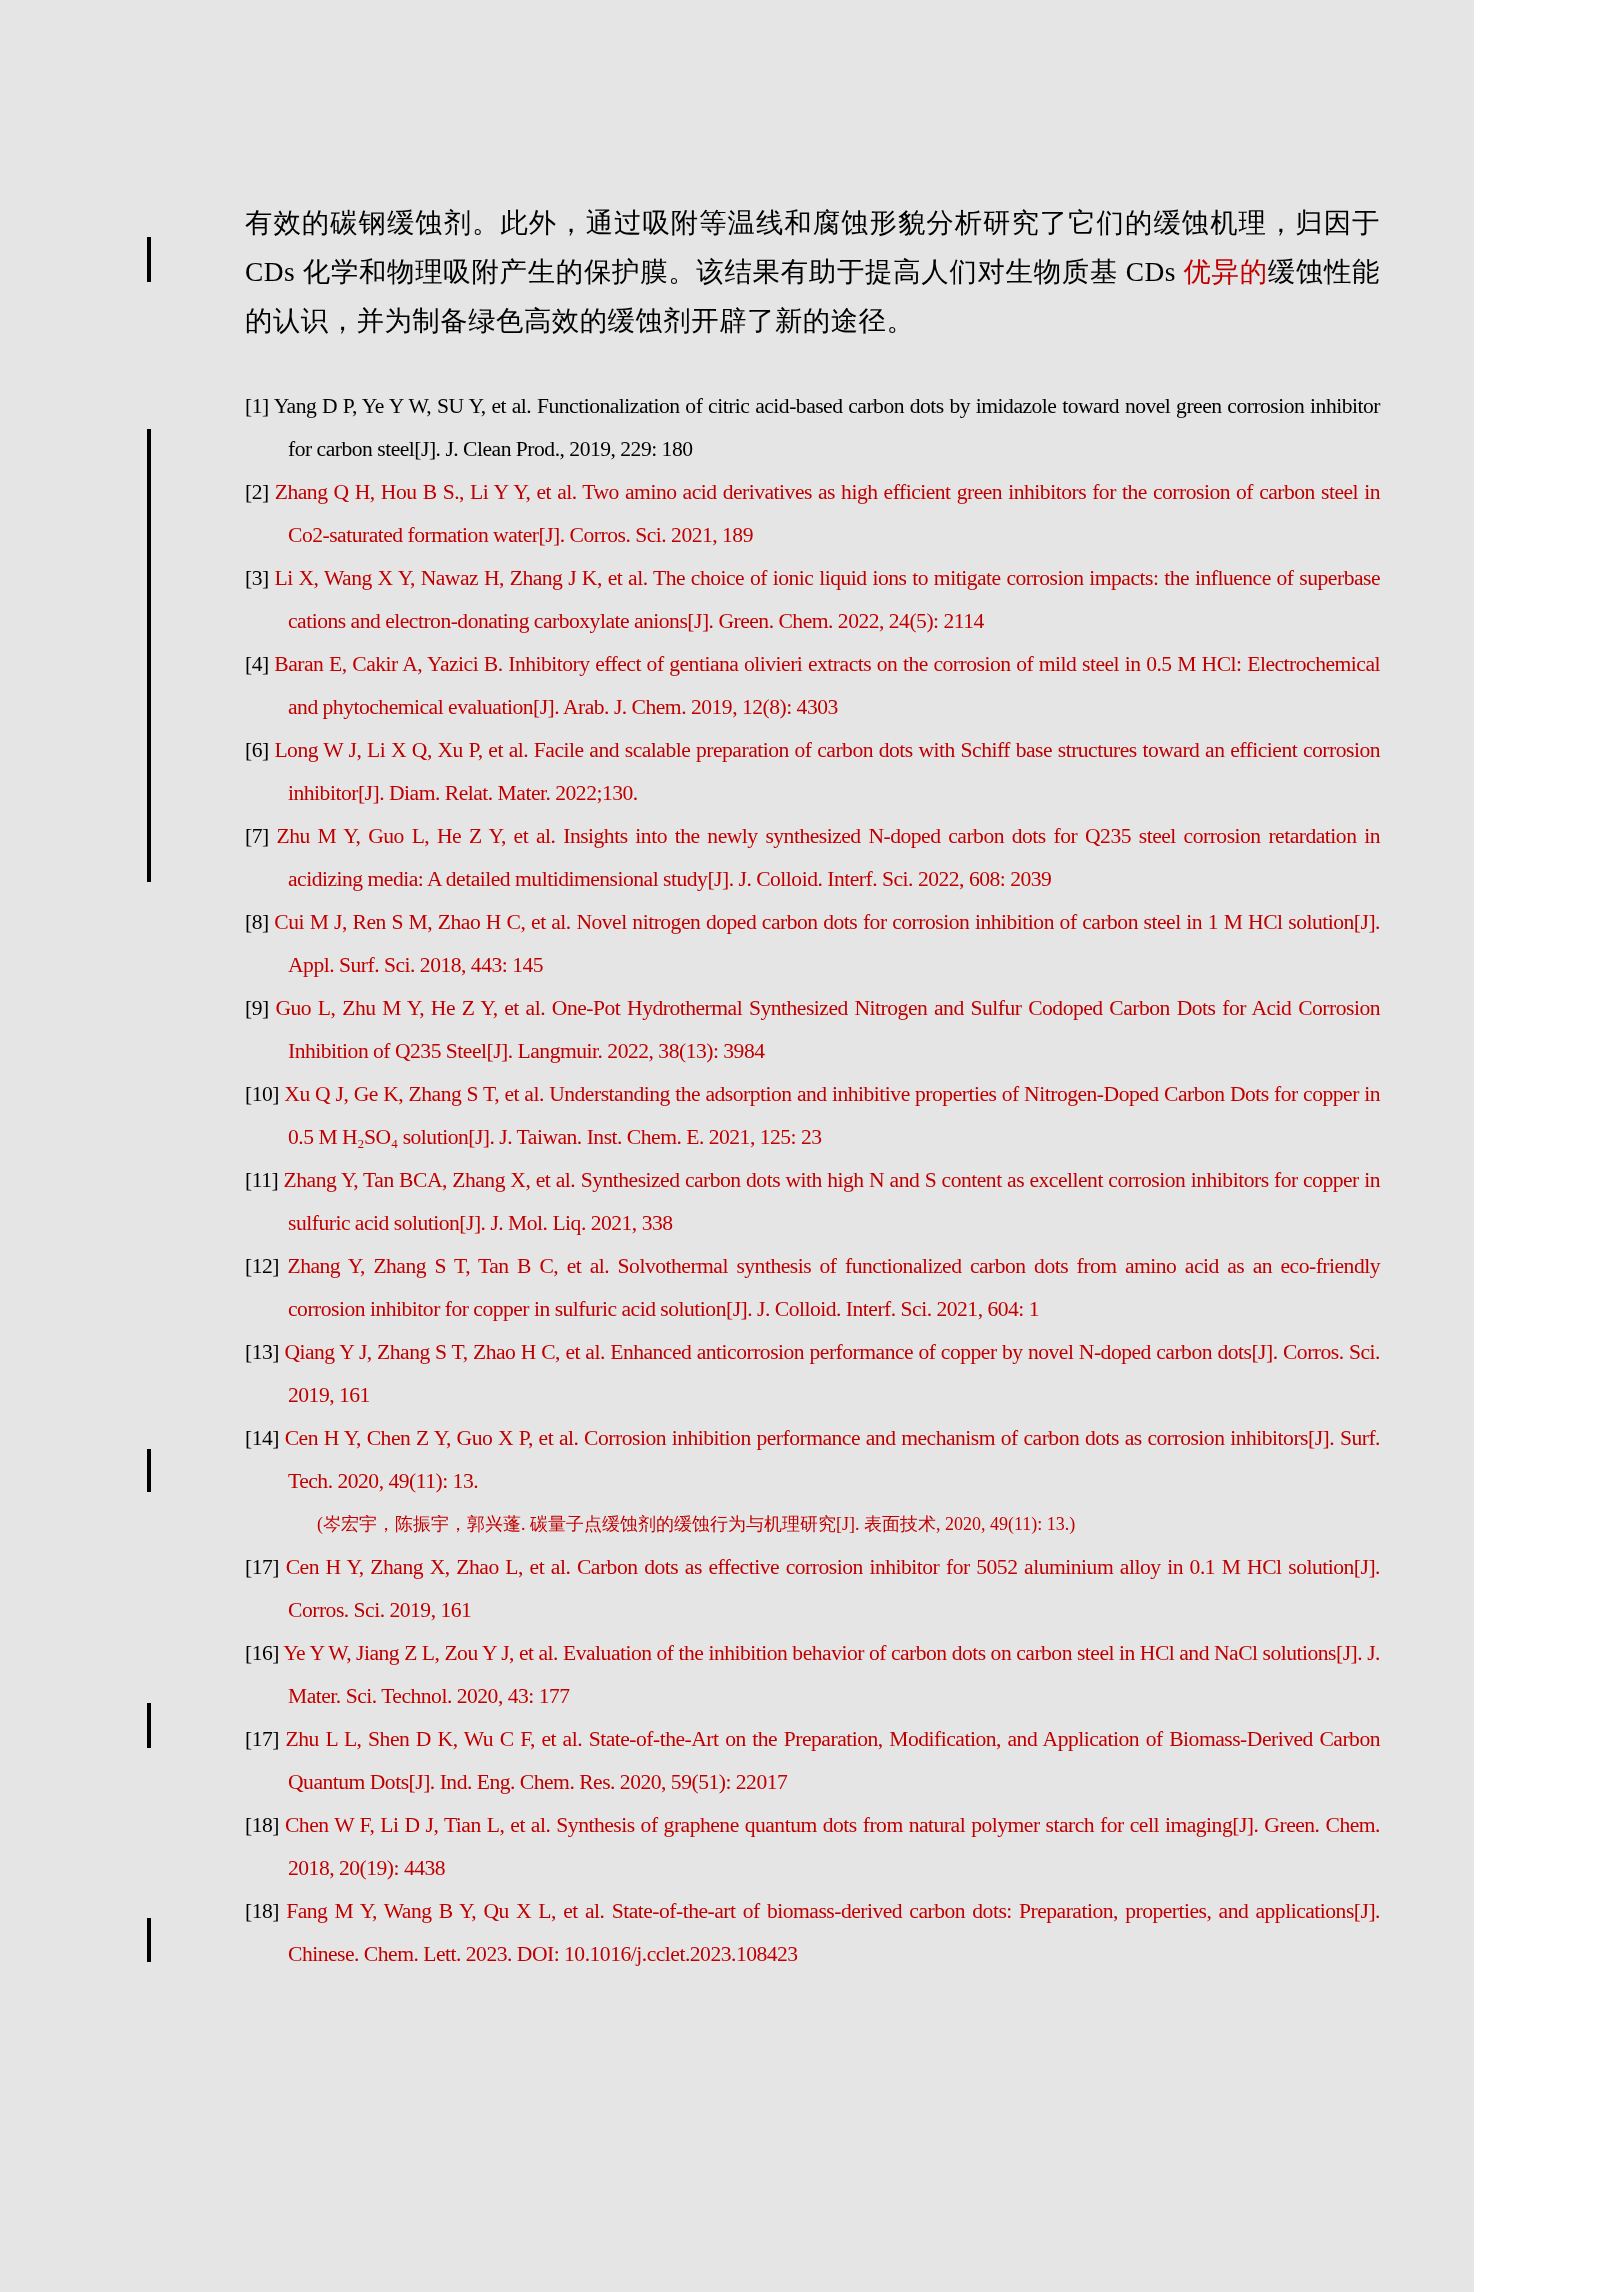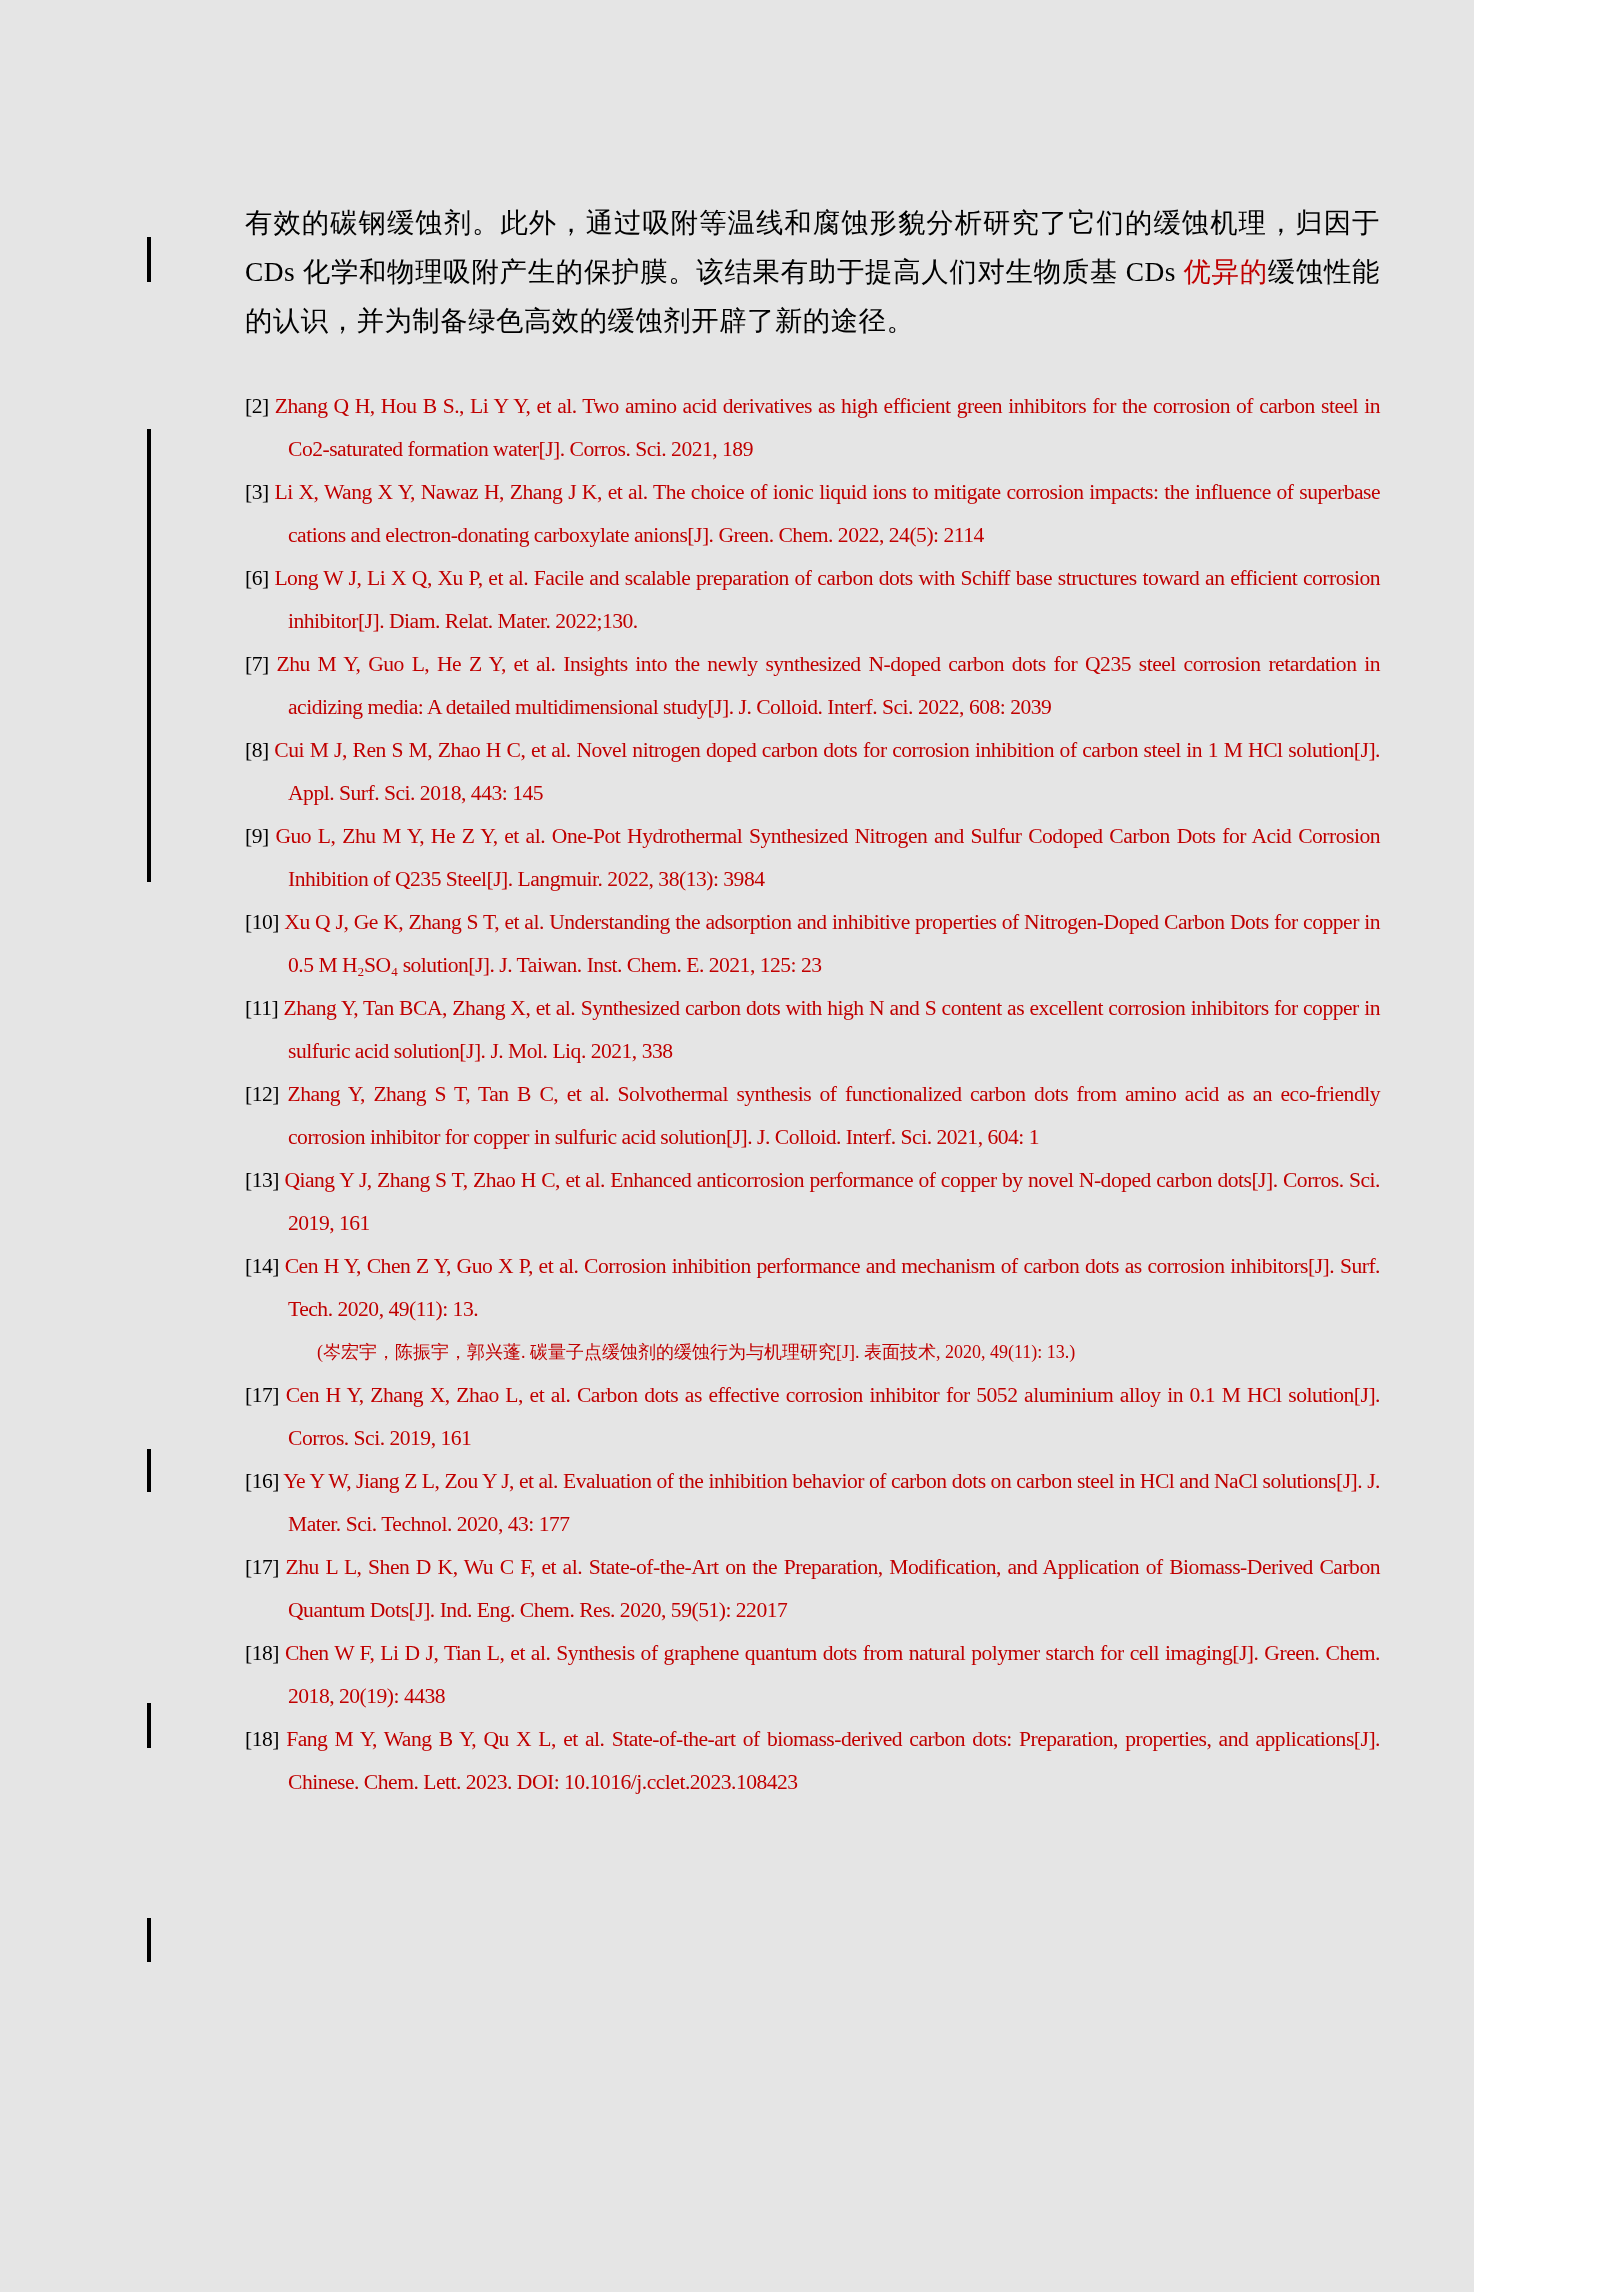--- a/index.html
+++ b/index.html
@@ -69,22 +69,24 @@
   <div>
       <div class="change-bar" style="top: 237px; height: 45px;"></div>
       <div class="change-bar" style="top: 429px; height: 453px;"></div>
       <div class="change-bar" style="top: 1449px; height: 43px;"></div>
       <div class="change-bar" style="top: 1703px; height: 45px;"></div>
       <div class="change-bar" style="top: 1918px; height: 44px;"></div>
     </div>
   <div class="content">
     <div class="abstract"><span class="seg-black">有效的碳钢缓蚀剂。此外，通过吸附等温线和腐蚀形貌分析研究了它们的缓蚀机理，归因于 CDs 化学和物理吸附产生的保护膜。该结果有助于提高人们对生物质基 CDs </span><span class="seg-red">优异的</span><span class="seg-black">缓蚀性能的认识，并为制备绿色高效的缓蚀剂开辟了新的途径。</span></div>
     <div class="ref-list">
+        <div class="ref-item is-black"><span class="ref-num">[1]</span> <span class="ref-text">Yang D P, Ye Y W, SU Y, et al. Functionalization of citric acid-based carbon dots by imidazole toward novel green corrosion inhibitor for carbon steel[J]. J. Clean Prod., 2019, 229: 180</span></div>
         <div class="ref-item is-red"><span class="ref-num">[2]</span> <span class="ref-text">Zhang Q H, Hou B S., Li Y Y, et al. Two amino acid derivatives as high efficient green inhibitors for the corrosion of carbon steel in Co2-saturated formation water[J]. Corros. Sci. 2021, 189</span></div>
         <div class="ref-item is-red"><span class="ref-num">[3]</span> <span class="ref-text">Li X, Wang X Y, Nawaz H, Zhang J K, et al. The choice of ionic liquid ions to mitigate corrosion impacts: the influence of superbase cations and electron-donating carboxylate anions[J]. Green. Chem. 2022, 24(5): 2114</span></div>
+        <div class="ref-item is-red"><span class="ref-num">[4]</span> <span class="ref-text">Baran E, Cakir A, Yazici B. Inhibitory effect of gentiana olivieri extracts on the corrosion of mild steel in 0.5 M HCl: Electrochemical and phytochemical evaluation[J]. Arab. J. Chem. 2019, 12(8): 4303</span></div>
         <div class="ref-item is-red"><span class="ref-num">[6]</span> <span class="ref-text">Long W J, Li X Q, Xu P, et al. Facile and scalable preparation of carbon dots with Schiff base structures toward an efficient corrosion inhibitor[J]. Diam. Relat. Mater. 2022;130.</span></div>
         <div class="ref-item is-red"><span class="ref-num">[7]</span> <span class="ref-text">Zhu M Y, Guo L, He Z Y, et al. Insights into the newly synthesized N-doped carbon dots for Q235 steel corrosion retardation in acidizing media: A detailed multidimensional study[J]. J. Colloid. Interf. Sci. 2022, 608: 2039</span></div>
         <div class="ref-item is-red"><span class="ref-num">[8]</span> <span class="ref-text">Cui M J, Ren S M, Zhao H C, et al. Novel nitrogen doped carbon dots for corrosion inhibition of carbon steel in 1 M HCl solution[J]. Appl. Surf. Sci. 2018, 443: 145</span></div>
         <div class="ref-item is-red"><span class="ref-num">[9]</span> <span class="ref-text">Guo L, Zhu M Y, He Z Y, et al. One-Pot Hydrothermal Synthesized Nitrogen and Sulfur Codoped Carbon Dots for Acid Corrosion Inhibition of Q235 Steel[J]. Langmuir. 2022, 38(13): 3984</span></div>
         <div class="ref-item is-red"><span class="ref-num">[10]</span> <span class="ref-text">Xu Q J, Ge K, Zhang S T, et al. Understanding the adsorption and inhibitive properties of Nitrogen-Doped Carbon Dots for copper in 0.5 M H₂SO₄ solution[J]. J. Taiwan. Inst. Chem. E. 2021, 125: 23</span></div>
         <div class="ref-item is-red"><span class="ref-num">[11]</span> <span class="ref-text">Zhang Y, Tan BCA, Zhang X, et al. Synthesized carbon dots with high N and S content as excellent corrosion inhibitors for copper in sulfuric acid solution[J]. J. Mol. Liq. 2021, 338</span></div>
         <div class="ref-item is-red"><span class="ref-num">[12]</span> <span class="ref-text">Zhang Y, Zhang S T, Tan B C, et al. Solvothermal synthesis of functionalized carbon dots from amino acid as an eco-friendly corrosion inhibitor for copper in sulfuric acid solution[J]. J. Colloid. Interf. Sci. 2021, 604: 1</span></div>
         <div class="ref-item is-red"><span class="ref-num">[13]</span> <span class="ref-text">Qiang Y J, Zhang S T, Zhao H C, et al. Enhanced anticorrosion performance of copper by novel N-doped carbon dots[J]. Corros. Sci. 2019, 161</span></div>
         <div class="ref-item is-red"><span class="ref-num">[14]</span> <span class="ref-text">Cen H Y, Chen Z Y, Guo X P, et al. Corrosion inhibition performance and mechanism of carbon dots as corrosion inhibitors[J]. Surf. Tech. 2020, 49(11): 13.</span><div class="ref-zh">(岑宏宇，陈振宇，郭兴蓬. 碳量子点缓蚀剂的缓蚀行为与机理研究[J]. 表面技术, 2020, 49(11): 13.)</div></div>
         <div class="ref-item is-red"><span class="ref-num">[17]</span> <span class="ref-text">Cen H Y, Zhang X, Zhao L, et al. Carbon dots as effective corrosion inhibitor for 5052 aluminium alloy in 0.1 M HCl solution[J]. Corros. Sci. 2019, 161</span></div>

